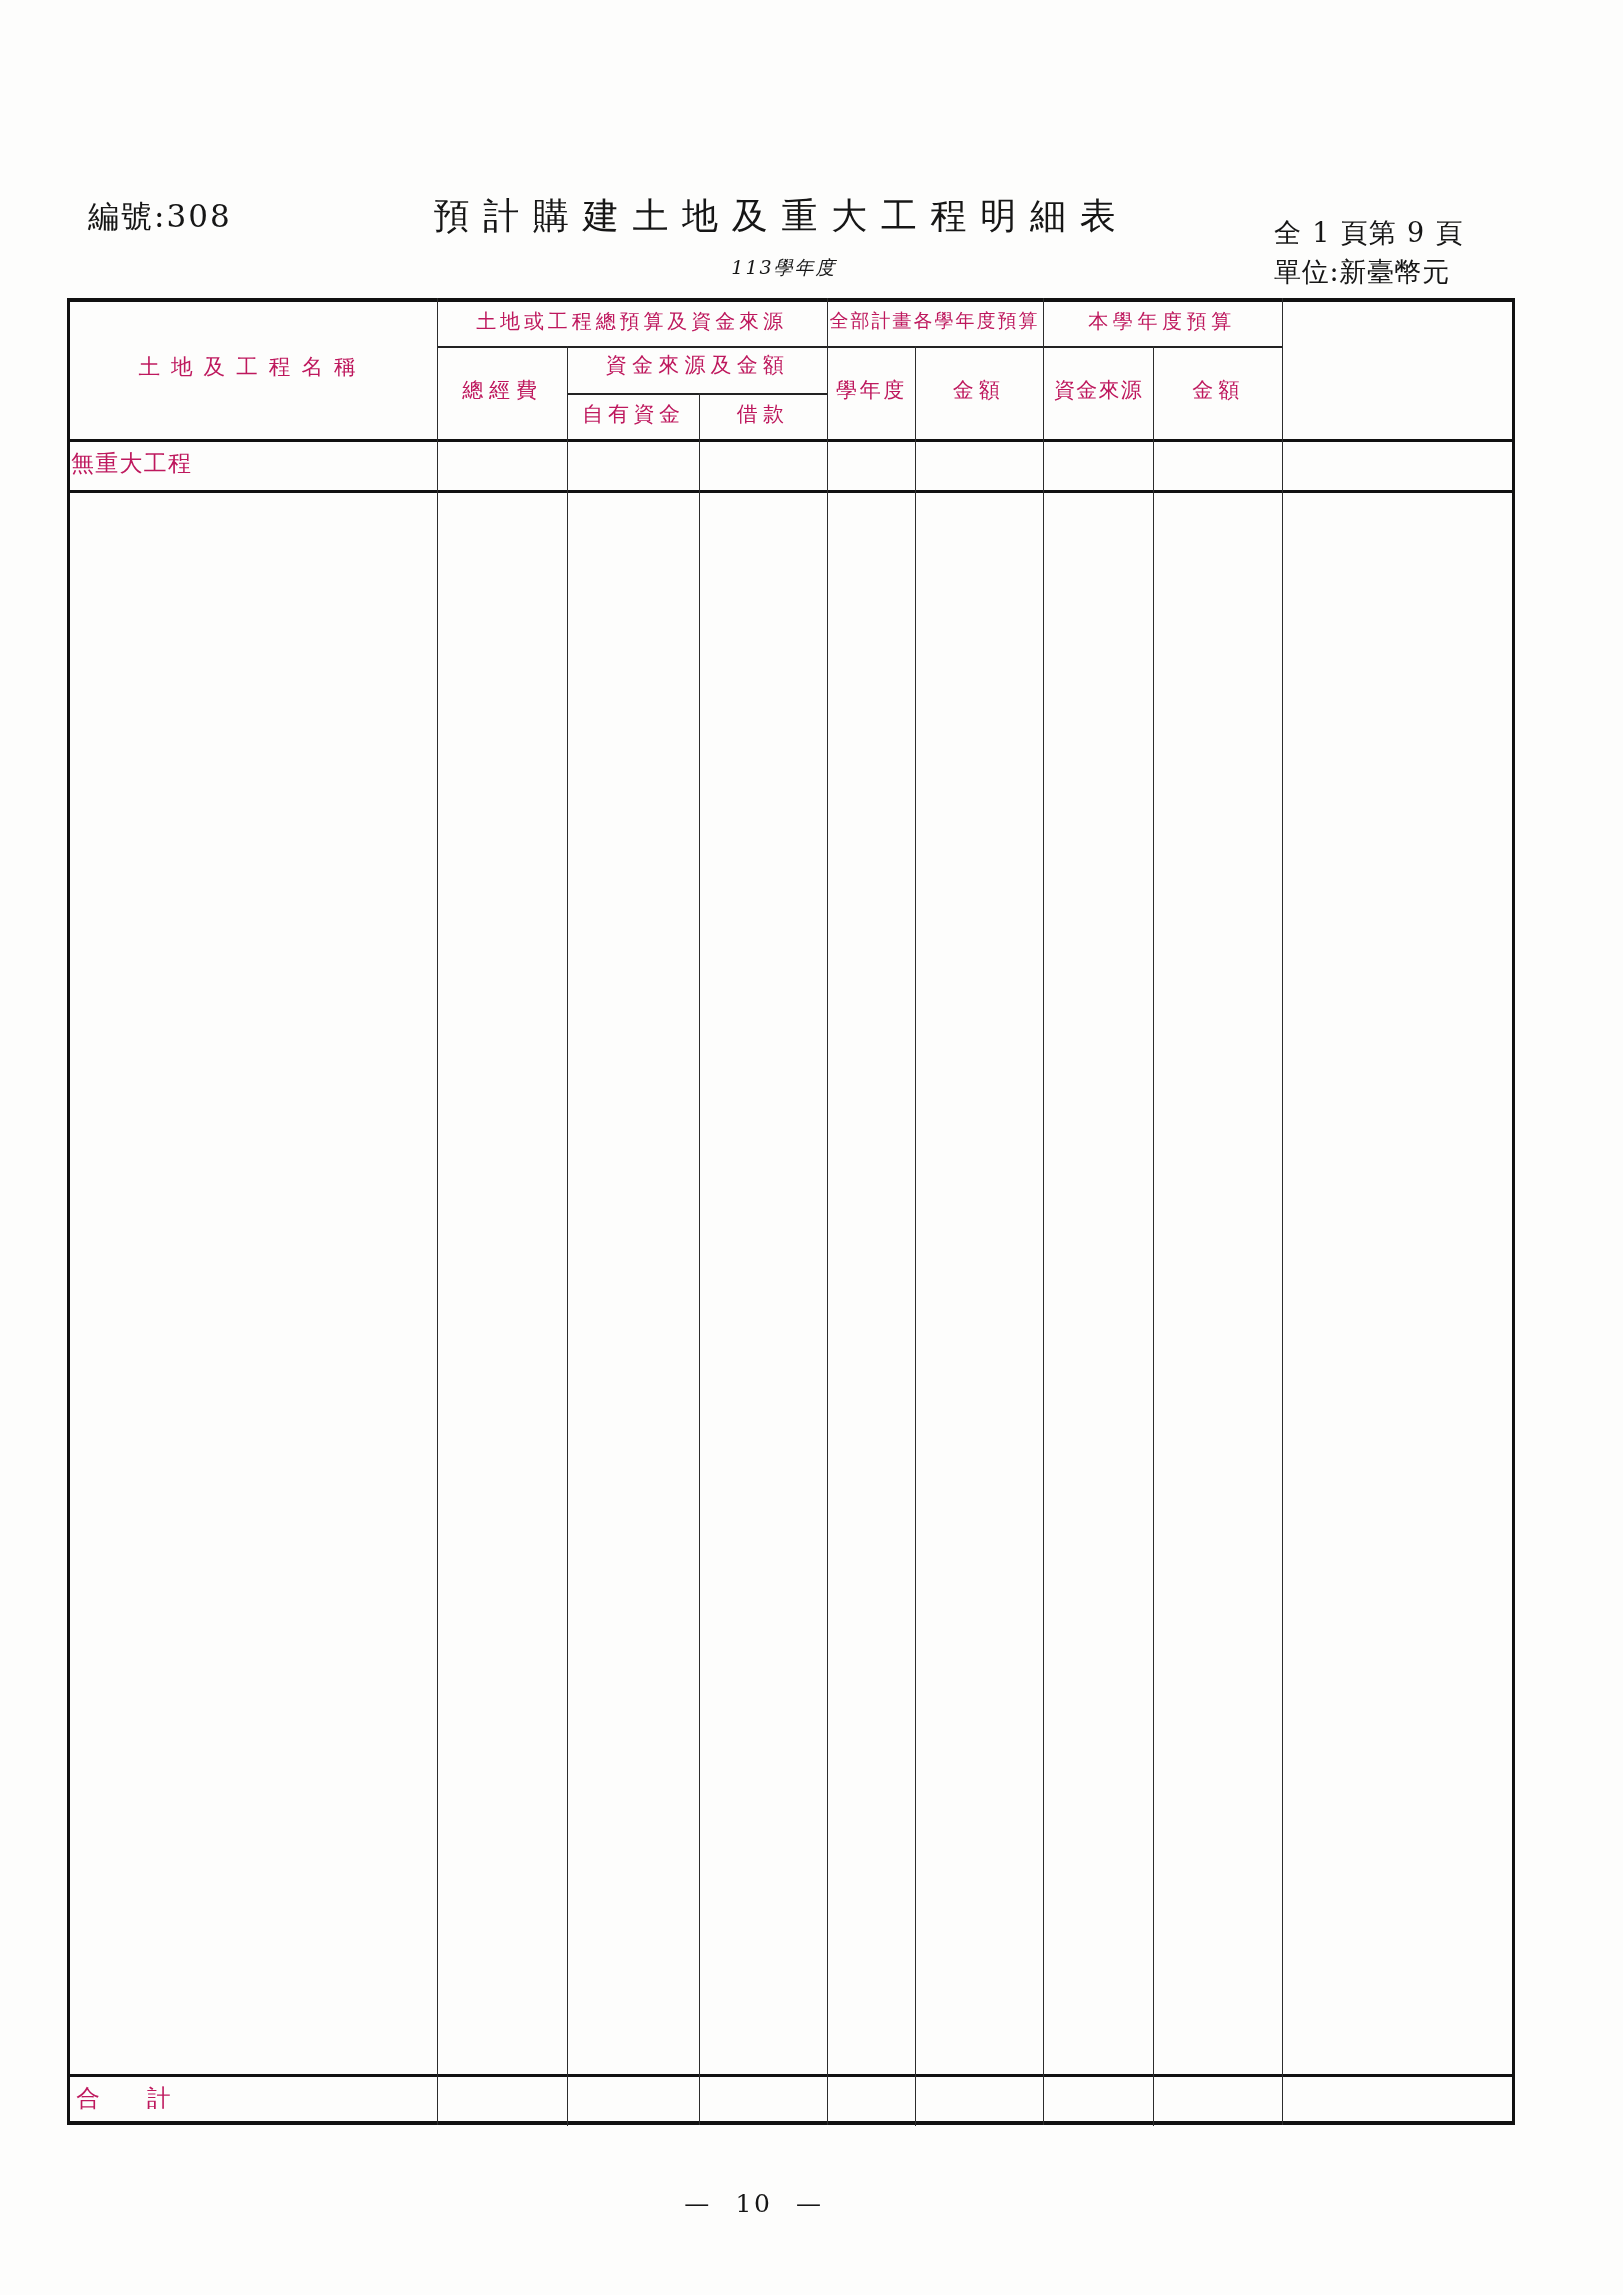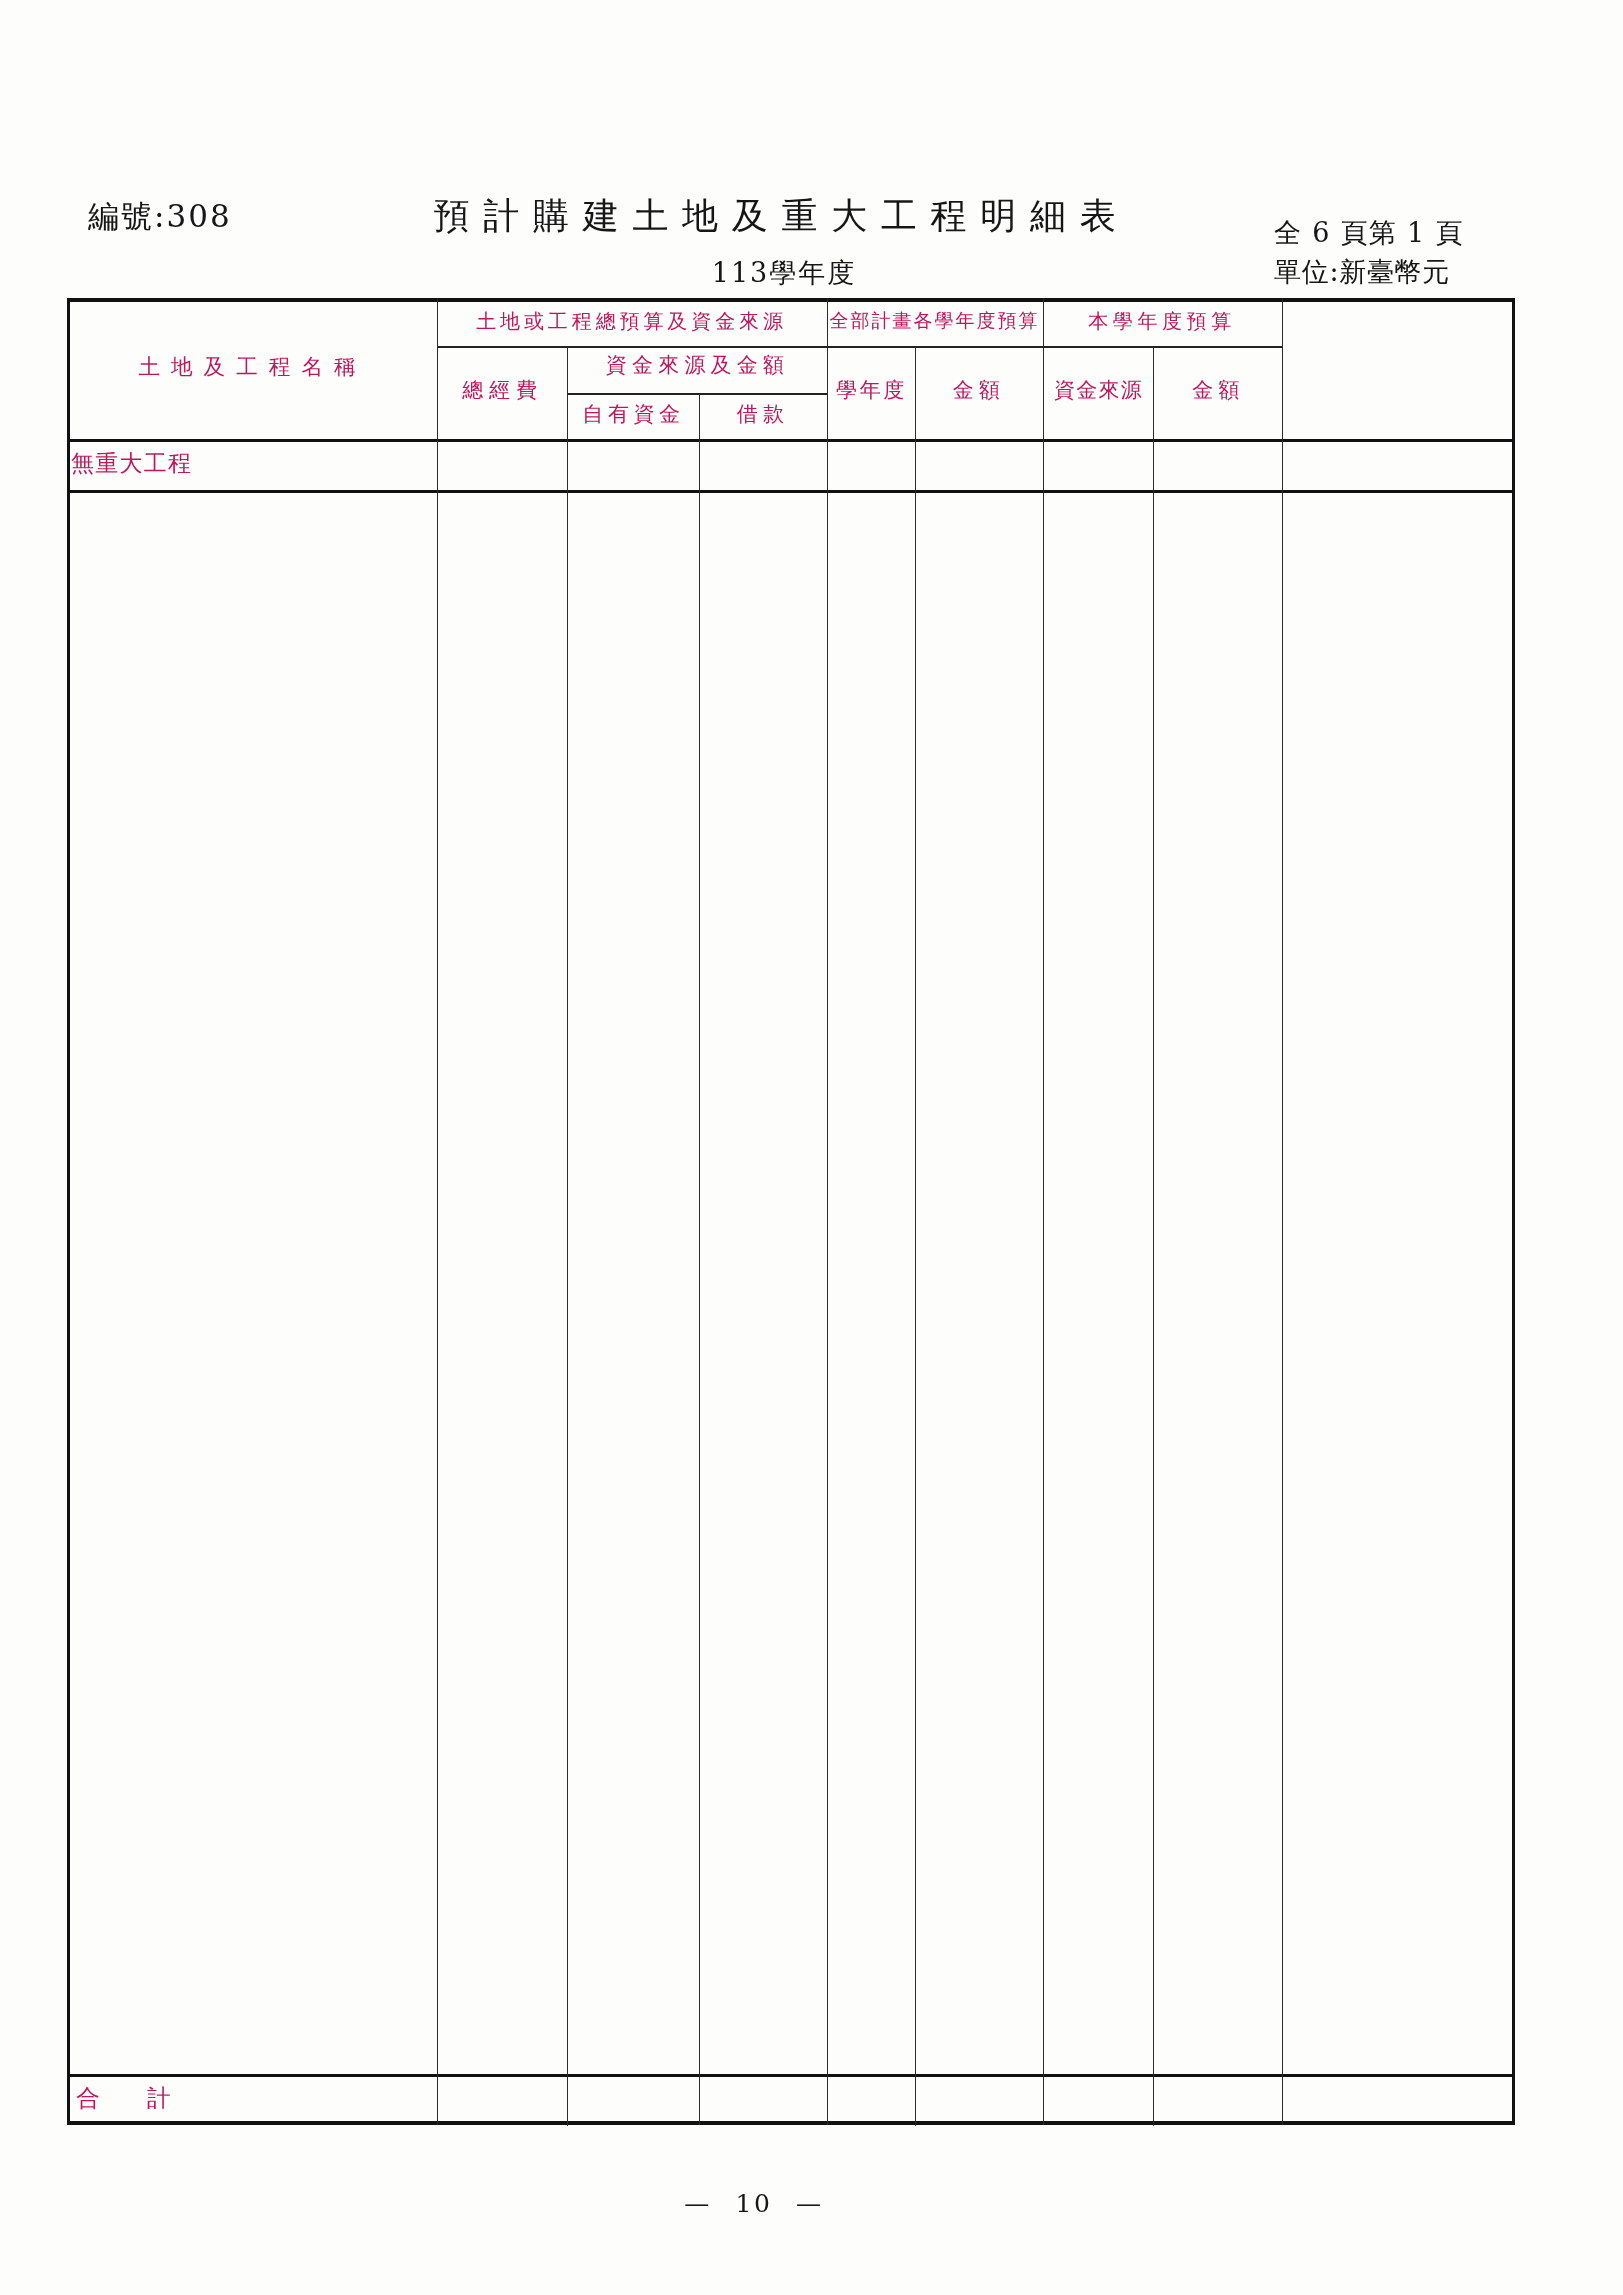--- a/index.html
+++ b/index.html
@@ -40,38 +40,38 @@
     font-size: 30px;
     letter-spacing: 7.2px;
     border-bottom: 2.6px solid #111;
     padding: 0 5.2px 5.9px 5.2px;
     white-space: nowrap;
   }
   .doc-number { position: absolute; left: 88px; top: 196px; font-size: 31px; letter-spacing: 2px; }
   .main-title-wrap { position: absolute; left: 0; top: 192px; width: 1563px; text-align: center; }
   .main-title { font-size: 36px; letter-spacing: 13.7px; white-space: nowrap; }
   .subtitle-wrap { position: absolute; left: 0; top: 255px; width: 1568px; text-align: center; }
-  .subtitle { font-size: 27px; letter-spacing: 2px; }
+  .subtitle { font-size: 19px; letter-spacing: 2px; font-style: italic; }
   .page-info  { position: absolute; left: 1274px; top: 215px; font-size: 27px; letter-spacing: 1.3px; white-space: nowrap; }
   .unit-label { position: absolute; left: 1274px; top: 254px; font-size: 27px; letter-spacing: 0.7px; white-space: nowrap; }
   .footer-page { position: absolute; left: 0; top: 2189px; width: 1508px; text-align: center; font-size: 25px; word-spacing: 13px; letter-spacing: 2.6px; }
 </style>
 </head>
 <body>
 
 <div class="page">
 
   <div class="doc-number">編號:308</div>
   <div class="main-title-wrap">
     <span class="main-title">預計購建土地及重大工程明細表</span>
   </div>
   <div class="subtitle-wrap">
     <span class="subtitle">113學年度</span>
   </div>
-  <div class="page-info">全 6 頁第 1 頁</div>
+  <div class="page-info">全 1 頁第 9 頁</div>
   <div class="unit-label">單位:新臺幣元</div>
 
   <div class="abs" style="left:0;top:0;width:1623px;height:2295px;">
 
     <div class="hl thick" style="left:67px;top:298px;width:1448px;"></div>
     <div class="hl thick" style="left:67px;top:2121px;width:1448px;"></div>
     <div class="vl edge" style="left:67px;top:298px;height:1827px;"></div>
     <div class="vl edge" style="left:1512px;top:298px;height:1827px;"></div>
 
     <div class="hl mid" style="left:67px;top:439px;width:1448px;"></div>

